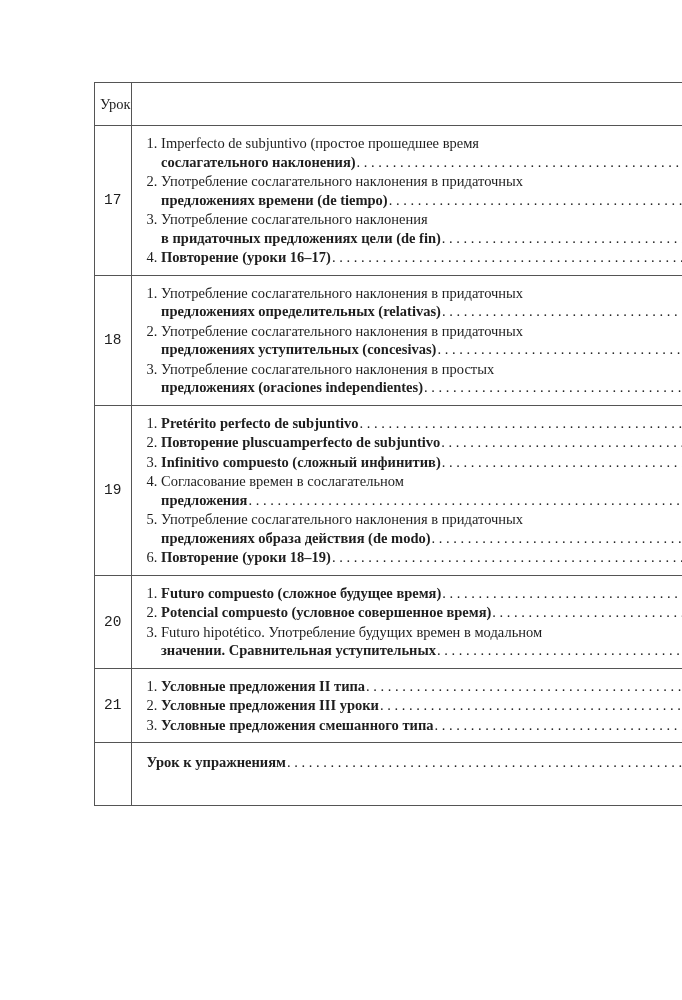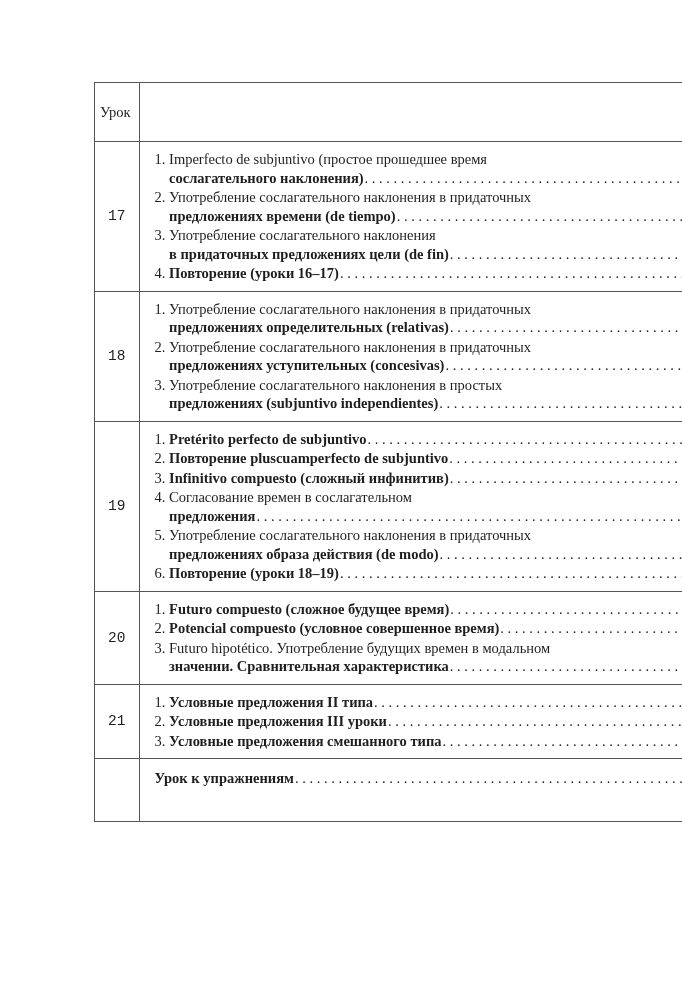--- a/index.html
+++ b/index.html
@@ -1,20 +1,20 @@
 <!DOCTYPE html>
 <html><head>
 <meta charset="utf-8">
 <style>
   html, body { margin: 0; padding: 0; background: #ffffff; }
   body { width: 682px; height: 1000px; position: relative; overflow: hidden;
          font-family: "Liberation Serif", "DejaVu Serif", serif; color: #1e1e1e; }
   .toc { position: absolute; left: 94px; top: 82px; width: 530px;
          border-collapse: collapse; }
-  .toc td { border: 1px solid #555; vertical-align: middle; padding: 8px; }
+  .toc td { border: 1px solid #555; vertical-align: middle; padding: 0; }
   .lesson { width: 46px; text-align: center; font-size: 14.5px; font-family: Liberation Mono, monospace; }
   .hdr-row td { height: 42px; }
   .hdr-lesson { text-align: left; padding-left: 5px !important; font-size: 14.5px; }
   .items { padding: 8px 10px 8px 15px !important; }
   .item { display: flex; font-size: 14.5px; line-height: 18.5px; margin: 0; }
   .item + .item { margin-top: 1px; }
   .item .num { flex: 0 0 auto; white-space: pre; }
   .item .body { flex: 1 1 auto; }
   .line { display: block; }
   .last { display: flex; align-items: baseline; }
@@ -98,21 +98,21 @@
                 <span class="txt">предложениях уступительных (concesivas)</span>
                 <span class="dots"></span>
               </span>
             </span>
           </div>
           <div class="item">
             <span class="num">3. </span>
             <span class="body">
               <span class="line">Употребление сослагательного наклонения в простых</span>
               <span class="last">
-                <span class="txt">предложениях (subjuntivo independientes)</span>
+                <span class="txt">предложениях (oraciones independientes)</span>
                 <span class="dots"></span>
               </span>
             </span>
           </div>
         </td>
       </tr>
       <tr>
         <td class="lesson">19</td>
         <td class="items">
           <div class="item">
@@ -192,21 +192,21 @@
                 <span class="txt">Potencial compuesto (условное совершенное время)</span>
                 <span class="dots"></span>
               </span>
             </span>
           </div>
           <div class="item">
             <span class="num">3. </span>
             <span class="body">
               <span class="line">Futuro hipotético. Употребление будущих времен в модальном</span>
               <span class="last">
-                <span class="txt">значении. Сравнительная характеристика</span>
+                <span class="txt">значении. Сравнительная уступительных</span>
                 <span class="dots"></span>
               </span>
             </span>
           </div>
         </td>
       </tr>
       <tr>
         <td class="lesson">21</td>
         <td class="items">
           <div class="item">

